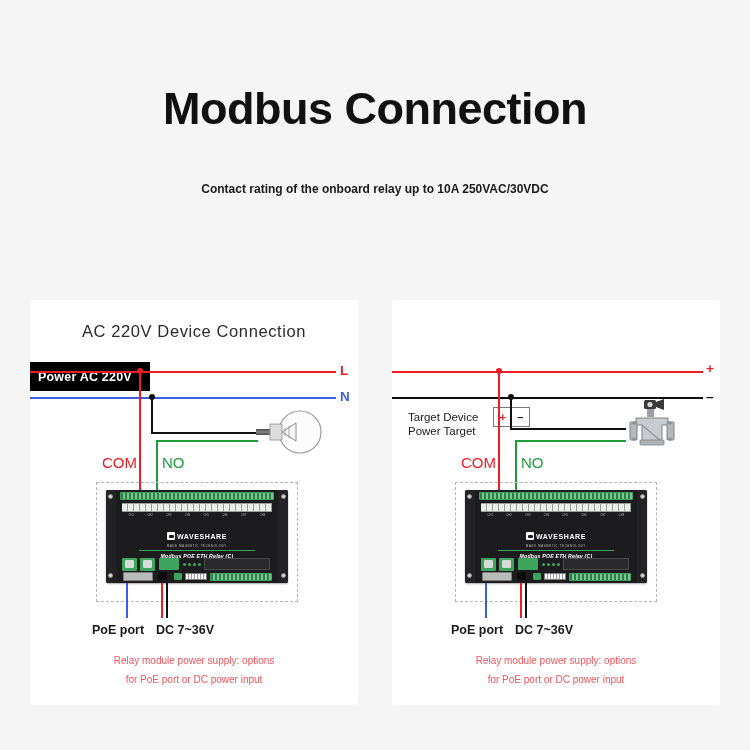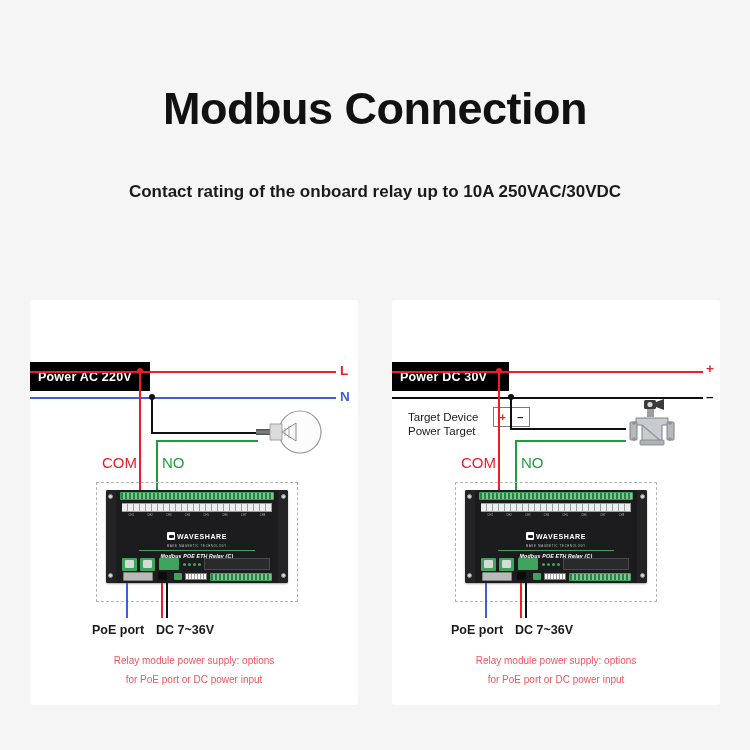--- a/index.html
+++ b/index.html
@@ -27,21 +27,21 @@
     color: #111111;
     letter-spacing: -0.5px;
     line-height: 1;
   }
   #page-subtitle {
     position: absolute;
     top: 182px;
     left: 0;
     width: 750px;
     text-align: center;
-    font-size: 17px;
+    font-size: 12px;
     font-weight: bold;
     color: #1a1a1a;
   }
 
   
   .panel {
     position: absolute;
     top: 300px;
     width: 328px;
     height: 405px;
@@ -344,20 +344,21 @@
   .device { position: absolute; }
 </style>
 </head>
 <body>
 
 <div id="page-title">Modbus Connection</div>
 <div id="page-subtitle">Contact rating of the onboard relay up to 10A 250VAC/30VDC</div>
 
 <div class="panel" id="panel-ac">
 
+  <div class="panel-title">AC 220V Device Connection</div>
 
   <div class="power-bar" style="left:0px; top:62px; width:120px;">Power AC 220V</div>
 
   <div class="wire wire-h w-red" style="left:0px; top:71px; width:306px; border-top-width:2px;"></div>
   <div class="dot dot-red" style="left:107px; top:68px;"></div>
   <div class="line-label lab-red" style="left:310px; top:64px;">L</div>
 
   <div class="wire wire-h w-blue" style="left:0px; top:97px; width:306px; border-top-width:2px;"></div>
   <div class="dot dot-black" style="left:119px; top:94px;"></div>
   <div class="line-label lab-blue" style="left:310px; top:90px;">N</div>
@@ -447,21 +448,20 @@
   <div class="port-label" style="left:62px; top:324px;">PoE port</div>
   <div class="port-label" style="left:126px; top:324px;">DC 7~36V</div>
 
   <div class="note" style="top:354px;">Relay module power supply: options</div>
   <div class="note" style="top:373px;">for PoE port or DC power input</div>
 </div>
 
 <div class="panel" id="panel-dc">
 
 
-  <div class="power-bar" style="left:0px; top:62px; width:117px;">Power DC 30V</div>
 
   <div class="wire wire-h w-red" style="left:0px; top:71px; width:311px; border-top-width:2px;"></div>
   <div class="dot dot-red" style="left:104px; top:68px;"></div>
   <div class="line-label lab-red" style="left:314px; top:62px;">+</div>
 
   <div class="wire wire-h w-black" style="left:0px; top:97px; width:311px; border-top-width:2px;"></div>
   <div class="dot dot-black" style="left:116px; top:94px;"></div>
   <div class="line-label lab-black" style="left:314px; top:90px;">–</div>
 
   <div class="supply-caption" style="left:16px; top:110px;">

